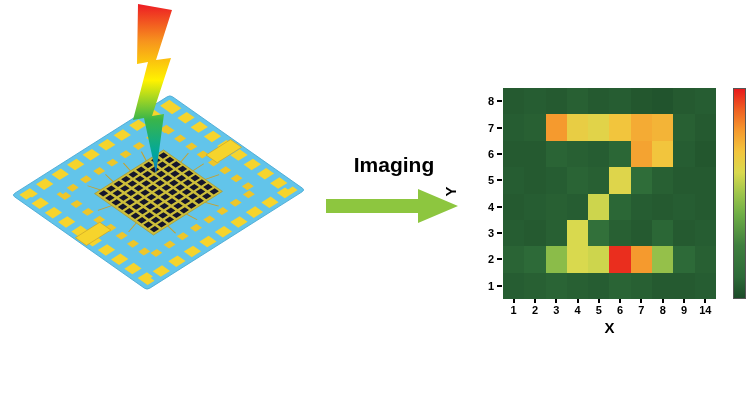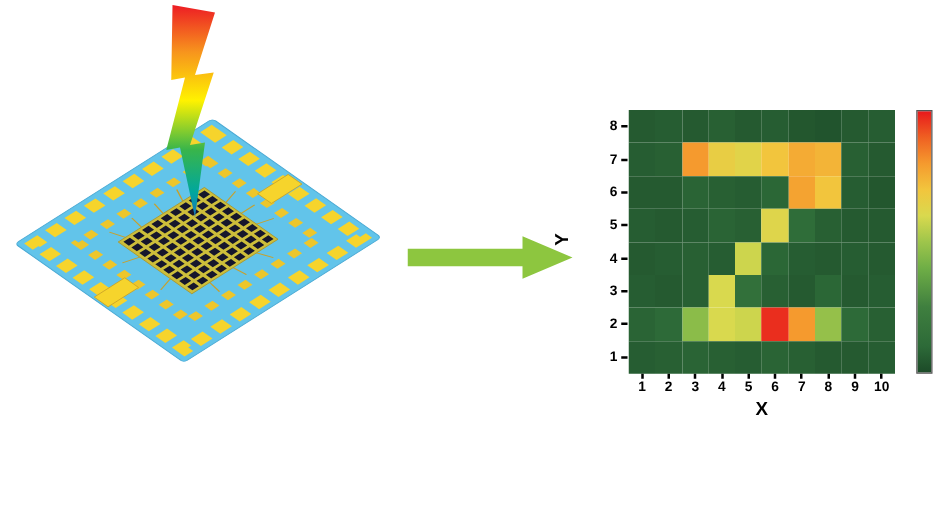--- a/index.html
+++ b/index.html
@@ -111,20 +111,21 @@
         <line x1="65" y1="130.4" x2="155" y2="130.4"></line>
         <line x1="65" y1="140.8" x2="155" y2="140.8"></line>
         <line x1="65" y1="151.2" x2="155" y2="151.2"></line>
       </g>
     </g>
 
     <polygon points="138,4 172,10 156,60 171,58 152,116 164,114 156,174 144,118 133,120 148,62 137,64" fill="url(#boltGrad)"></polygon>
   </svg>
 
 
+  <div class="imaging-label">Imaging</div>
   <svg class="arrow-svg" width="134" height="40" viewBox="0 0 134 40">
     <polygon points="0,13 92,13 92,3 132,20 92,37 92,27 0,27" fill="#8dc63f"></polygon>
   </svg>
 
   <div class="y-axis-title">Y</div>
   <div class="yticks">
       <div class="ytick">
         <span>8</span>
         <i class="mark"></i>
       </div>
@@ -271,19 +272,19 @@
       <div class="xtick">
         <i class="mark"></i>
         <span>8</span>
       </div>
       <div class="xtick">
         <i class="mark"></i>
         <span>9</span>
       </div>
       <div class="xtick">
         <i class="mark"></i>
-        <span>10</span>
+        <span>14</span>
       </div>
     </div>
   <div class="x-axis-title">X</div>
   <div class="colorbar" style="background: linear-gradient(to top, rgb(28, 74, 40) 0%, rgb(45, 106, 56) 10%, rgb(63, 127, 63) 25%, rgb(111, 174, 70) 40%, rgb(158, 197, 75) 50%, rgb(217, 217, 78) 60%, rgb(242, 197, 61) 70%, rgb(245, 154, 46) 80%, rgb(239, 96, 34) 90%, rgb(232, 25, 28) 100%);"></div>
 
 </div>
 
 </body></html>

